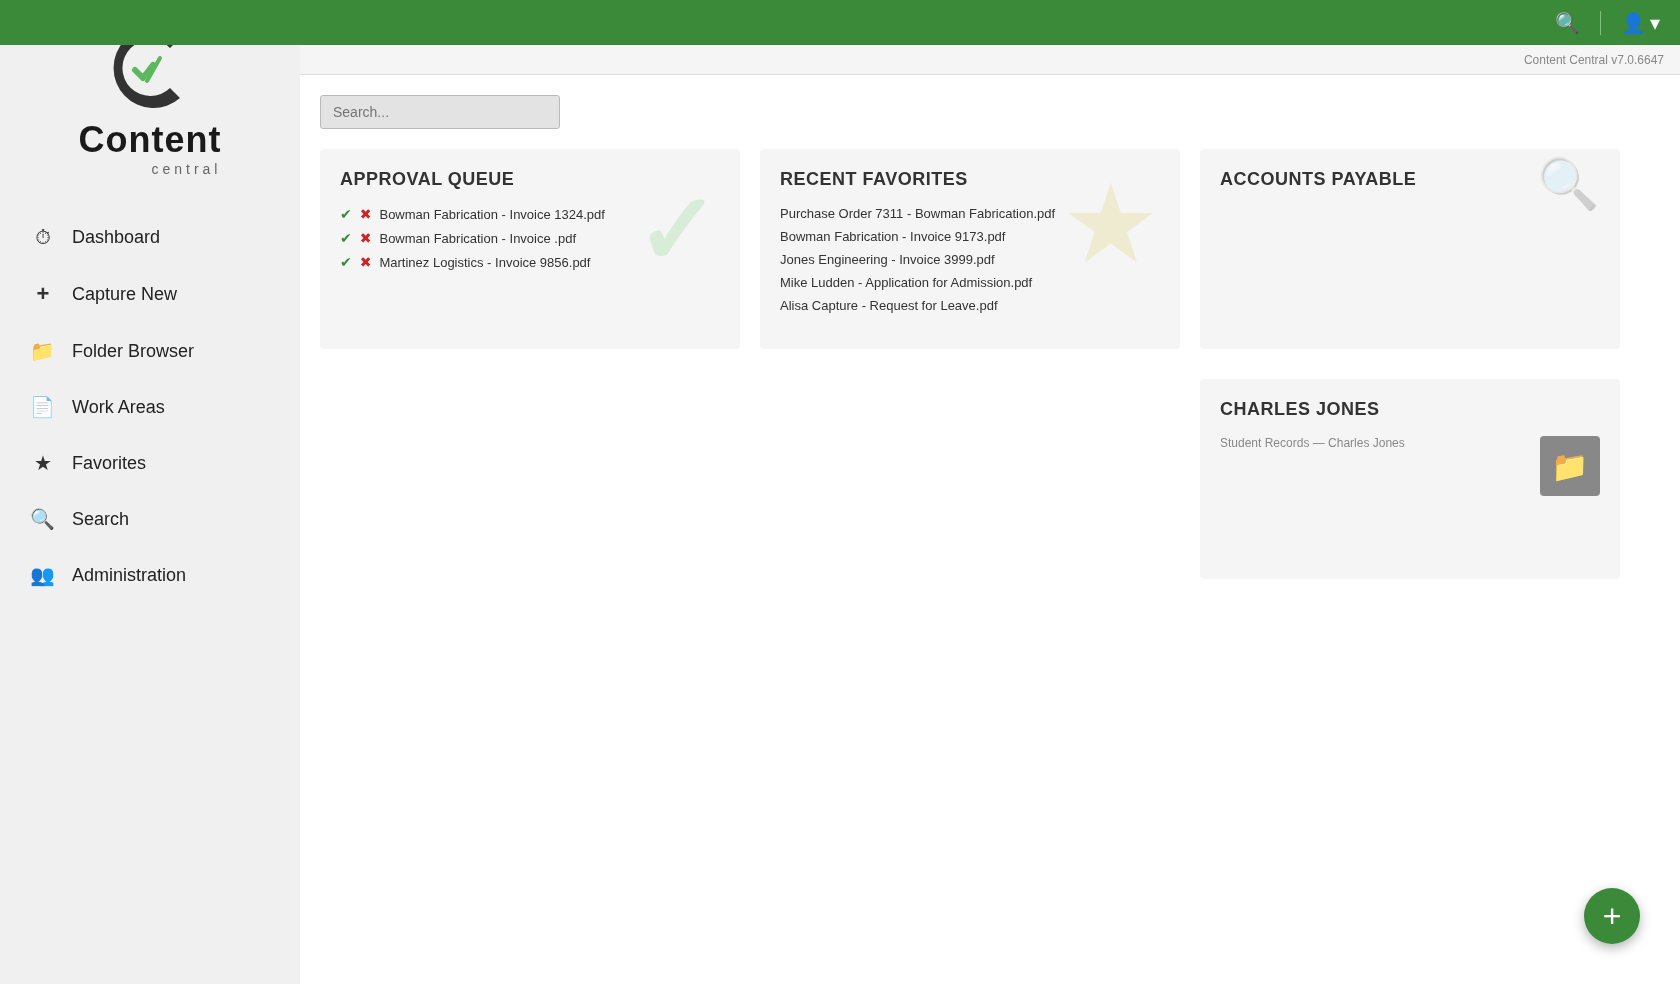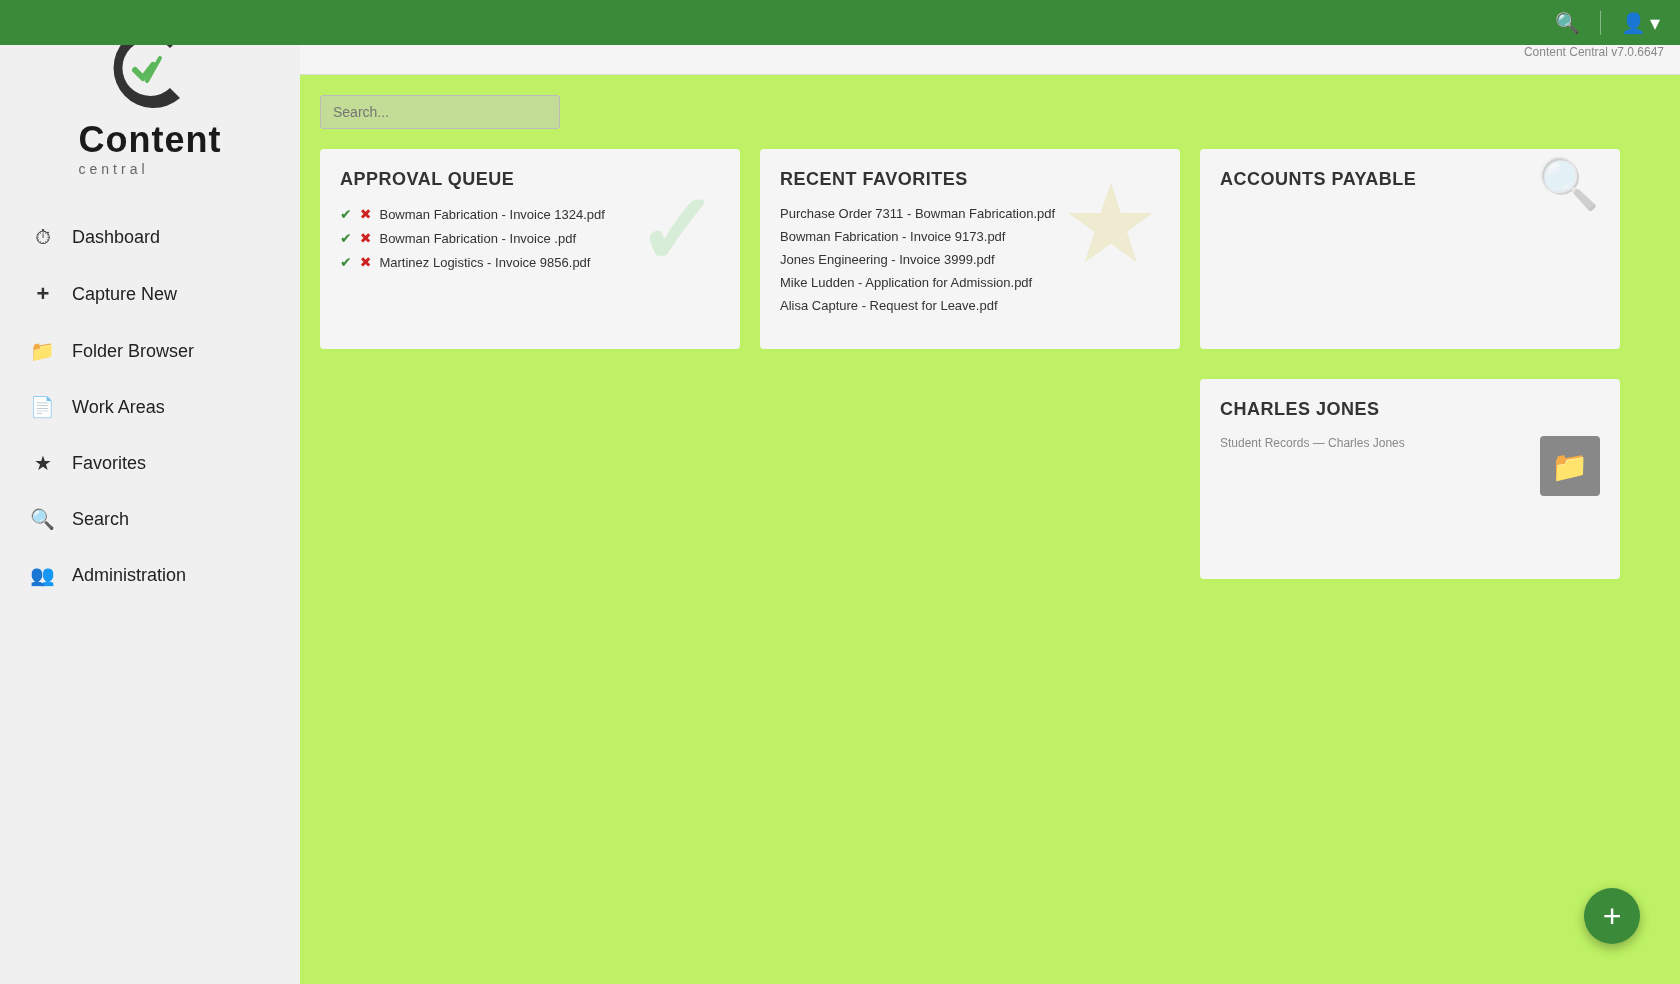--- a/index.html
+++ b/index.html
@@ -12,53 +12,53 @@
       padding: 0 20px; gap: 20px; z-index: 100;
     }
     .topbar-icon {
       color: white; font-size: 20px; cursor: pointer; display: flex; align-items: center; gap: 4px;
     }
     .topbar-divider { width: 1px; height: 24px; background: rgba(255,255,255,0.4); }
 
     
     #version-bar {
       position: fixed; top: 45px; right: 0; left: 300px;
-      height: 30px; background: #f5f5f5; display: flex; align-items: flex-start; justify-content: flex-end;
+      height: 30px; background: #f5f5f5; display: flex; align-items: center; justify-content: flex-end;
       padding: 0 16px; font-size: 12px; color: #888; z-index: 99; border-bottom: 1px solid #ddd;
     }
 
     
     #sidebar {
       position: fixed; top: 0; left: 0; width: 300px; height: 100%;
       background: #f0f0f0; z-index: 50;
     }
     #logo-area {
       height: 200px; display: flex; align-items: center; justify-content: center;
       background: #f0f0f0;
     }
     .logo-container { display: flex; flex-direction: column; align-items: center; }
     .logo-icon {
       width: 90px; height: 90px;
     }
-    .logo-text-content { display: flex; flex-direction: column; align-items: flex-start; margin-top: 6px; }
+    .logo-text-content { display: flex; flex-direction: column; align-items: flex-end; margin-top: 6px; }
     .logo-content { font-size: 36px; font-weight: bold; color: #1a1a1a; letter-spacing: 1px; }
     .logo-sub { font-size: 14px; color: #666; letter-spacing: 4px; text-transform: lowercase; }
 
     nav { margin-top: 10px; }
     .nav-item {
       display: flex; align-items: center; gap: 16px;
       padding: 16px 30px; cursor: pointer; font-size: 18px; color: #222;
       transition: background 0.15s;
     }
     .nav-icon { font-size: 20px; width: 26px; text-align: center; }
 
     
     #main {
       margin-left: 300px; margin-top: 75px; padding: 20px;
-      background: #bef264; min-height: calc(984px - 75px);
+      background: #ffffff; min-height: calc(984px - 75px);
       position: relative;
     }
 
     
     #cards-grid {
       display: grid;
       grid-template-columns: 1fr 1fr 1fr;
       gap: 20px;
       max-width: 1300px;
     }

